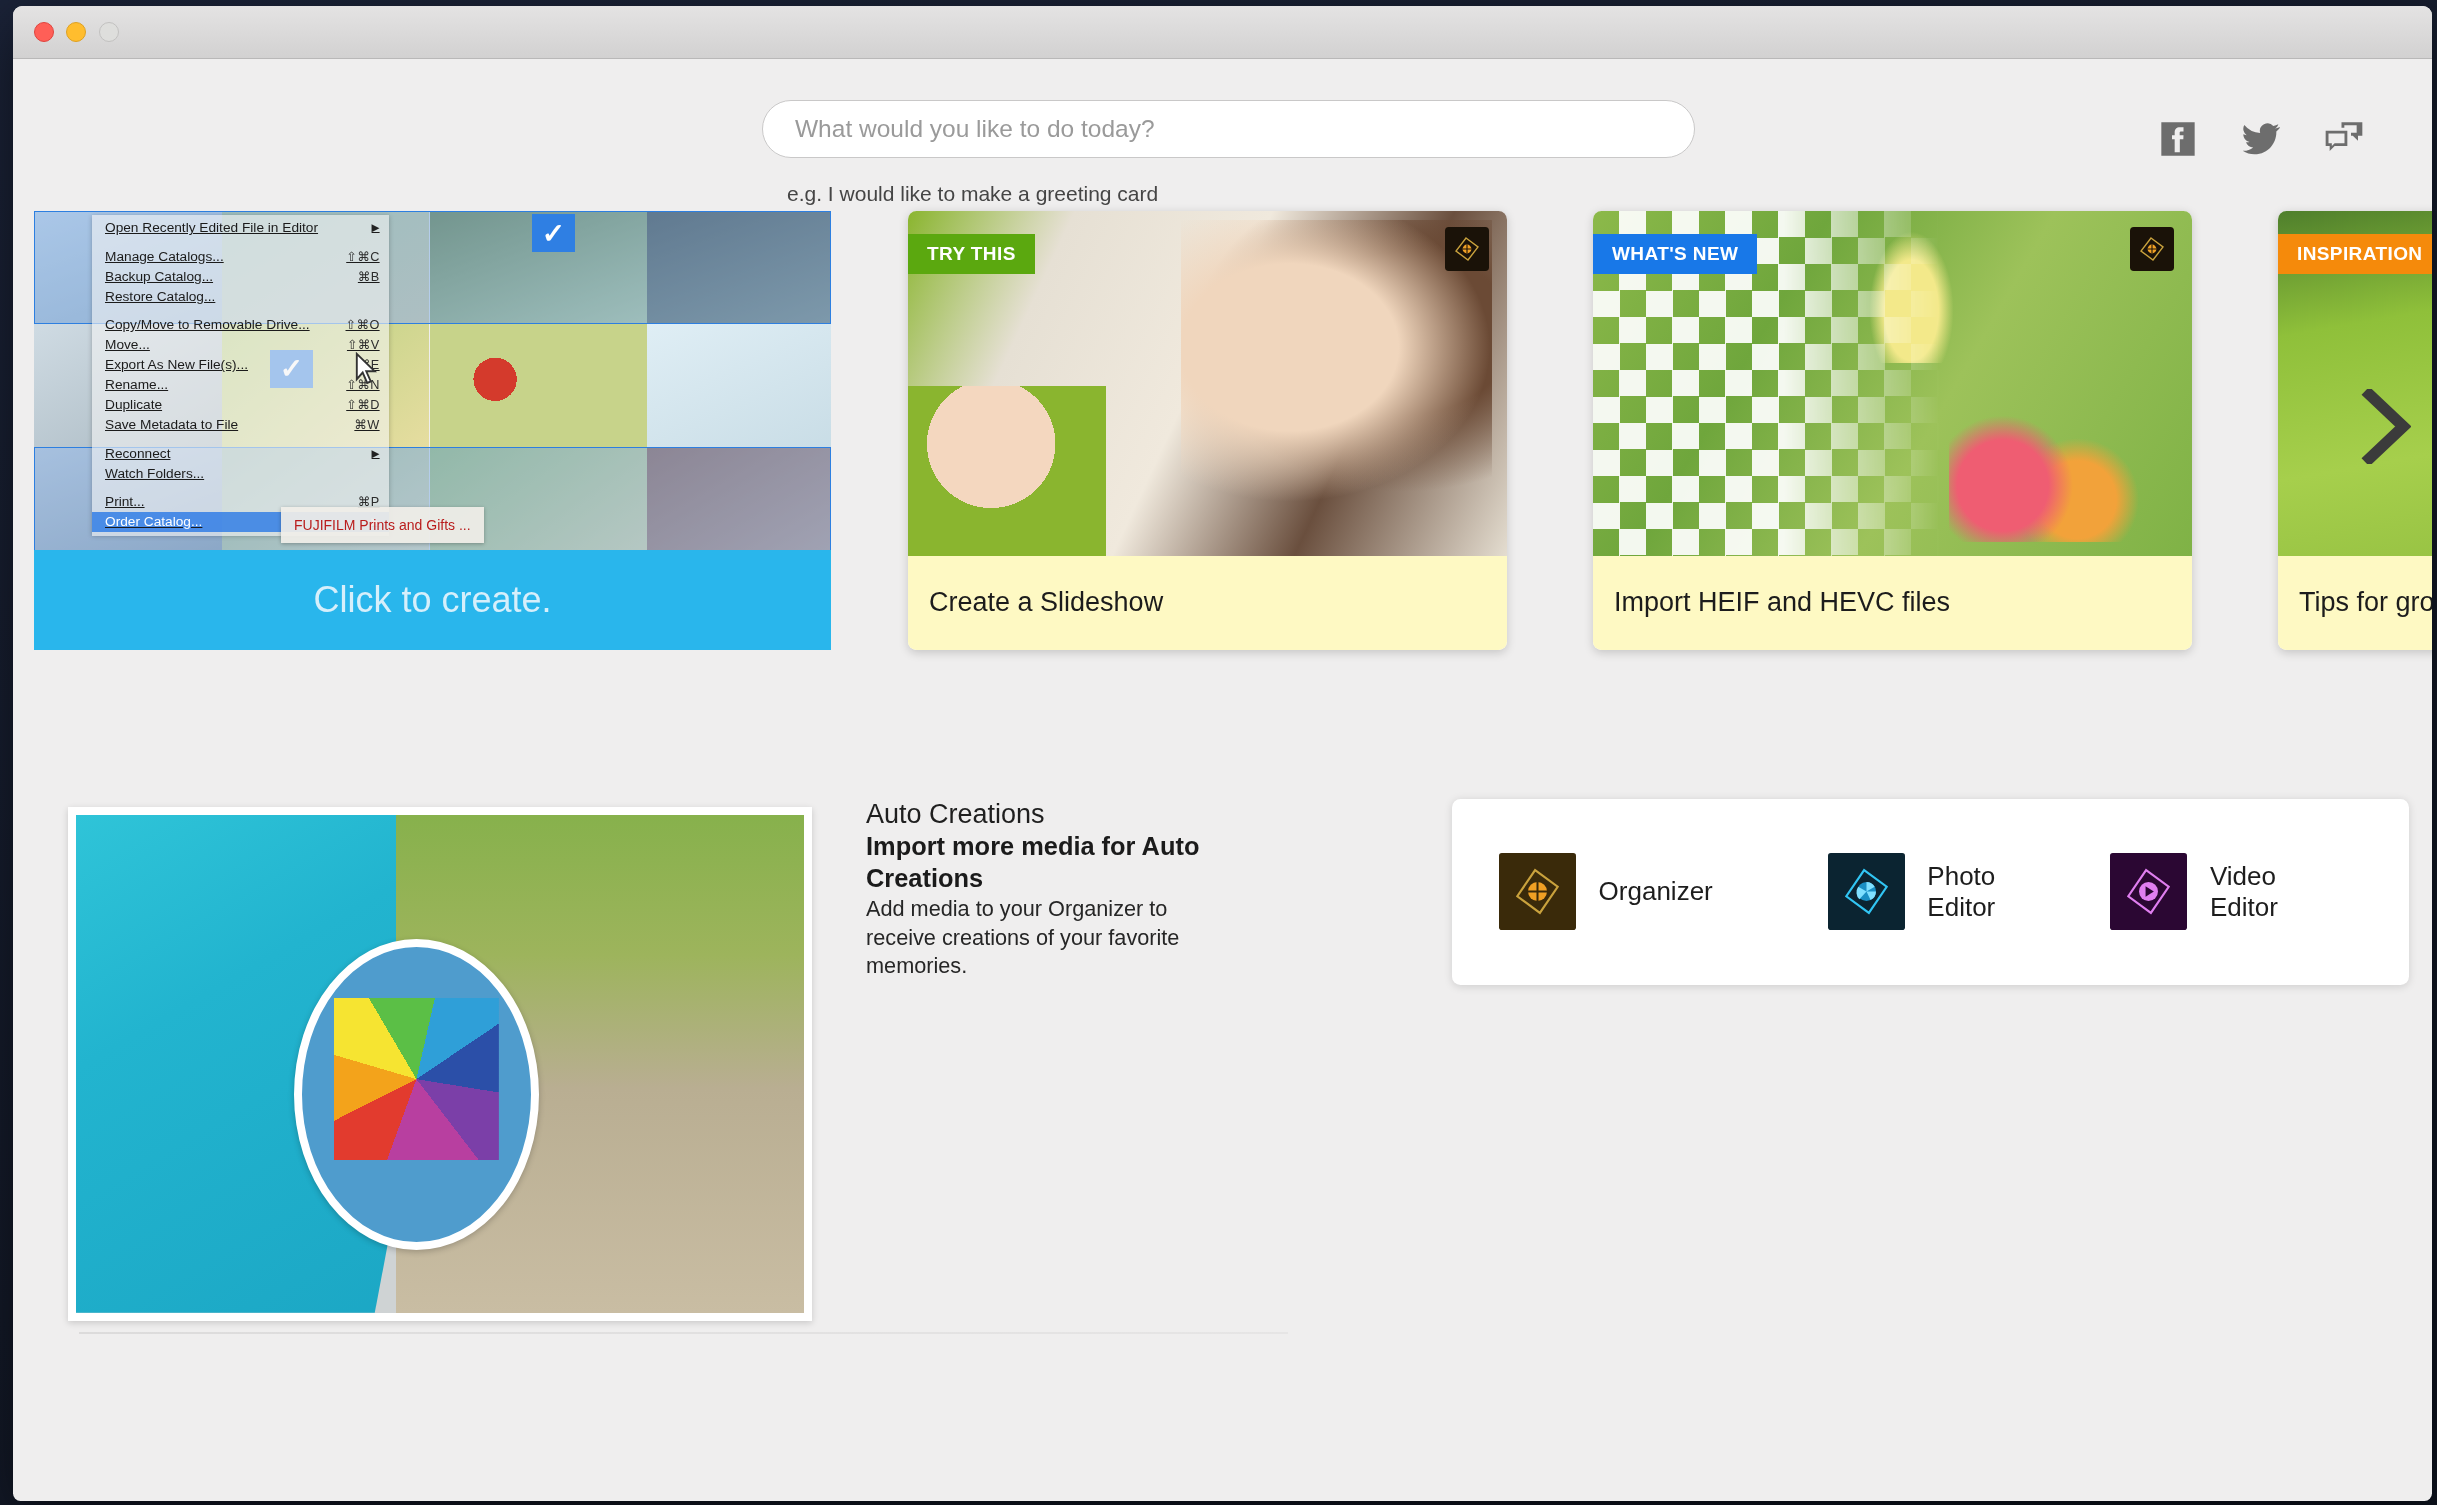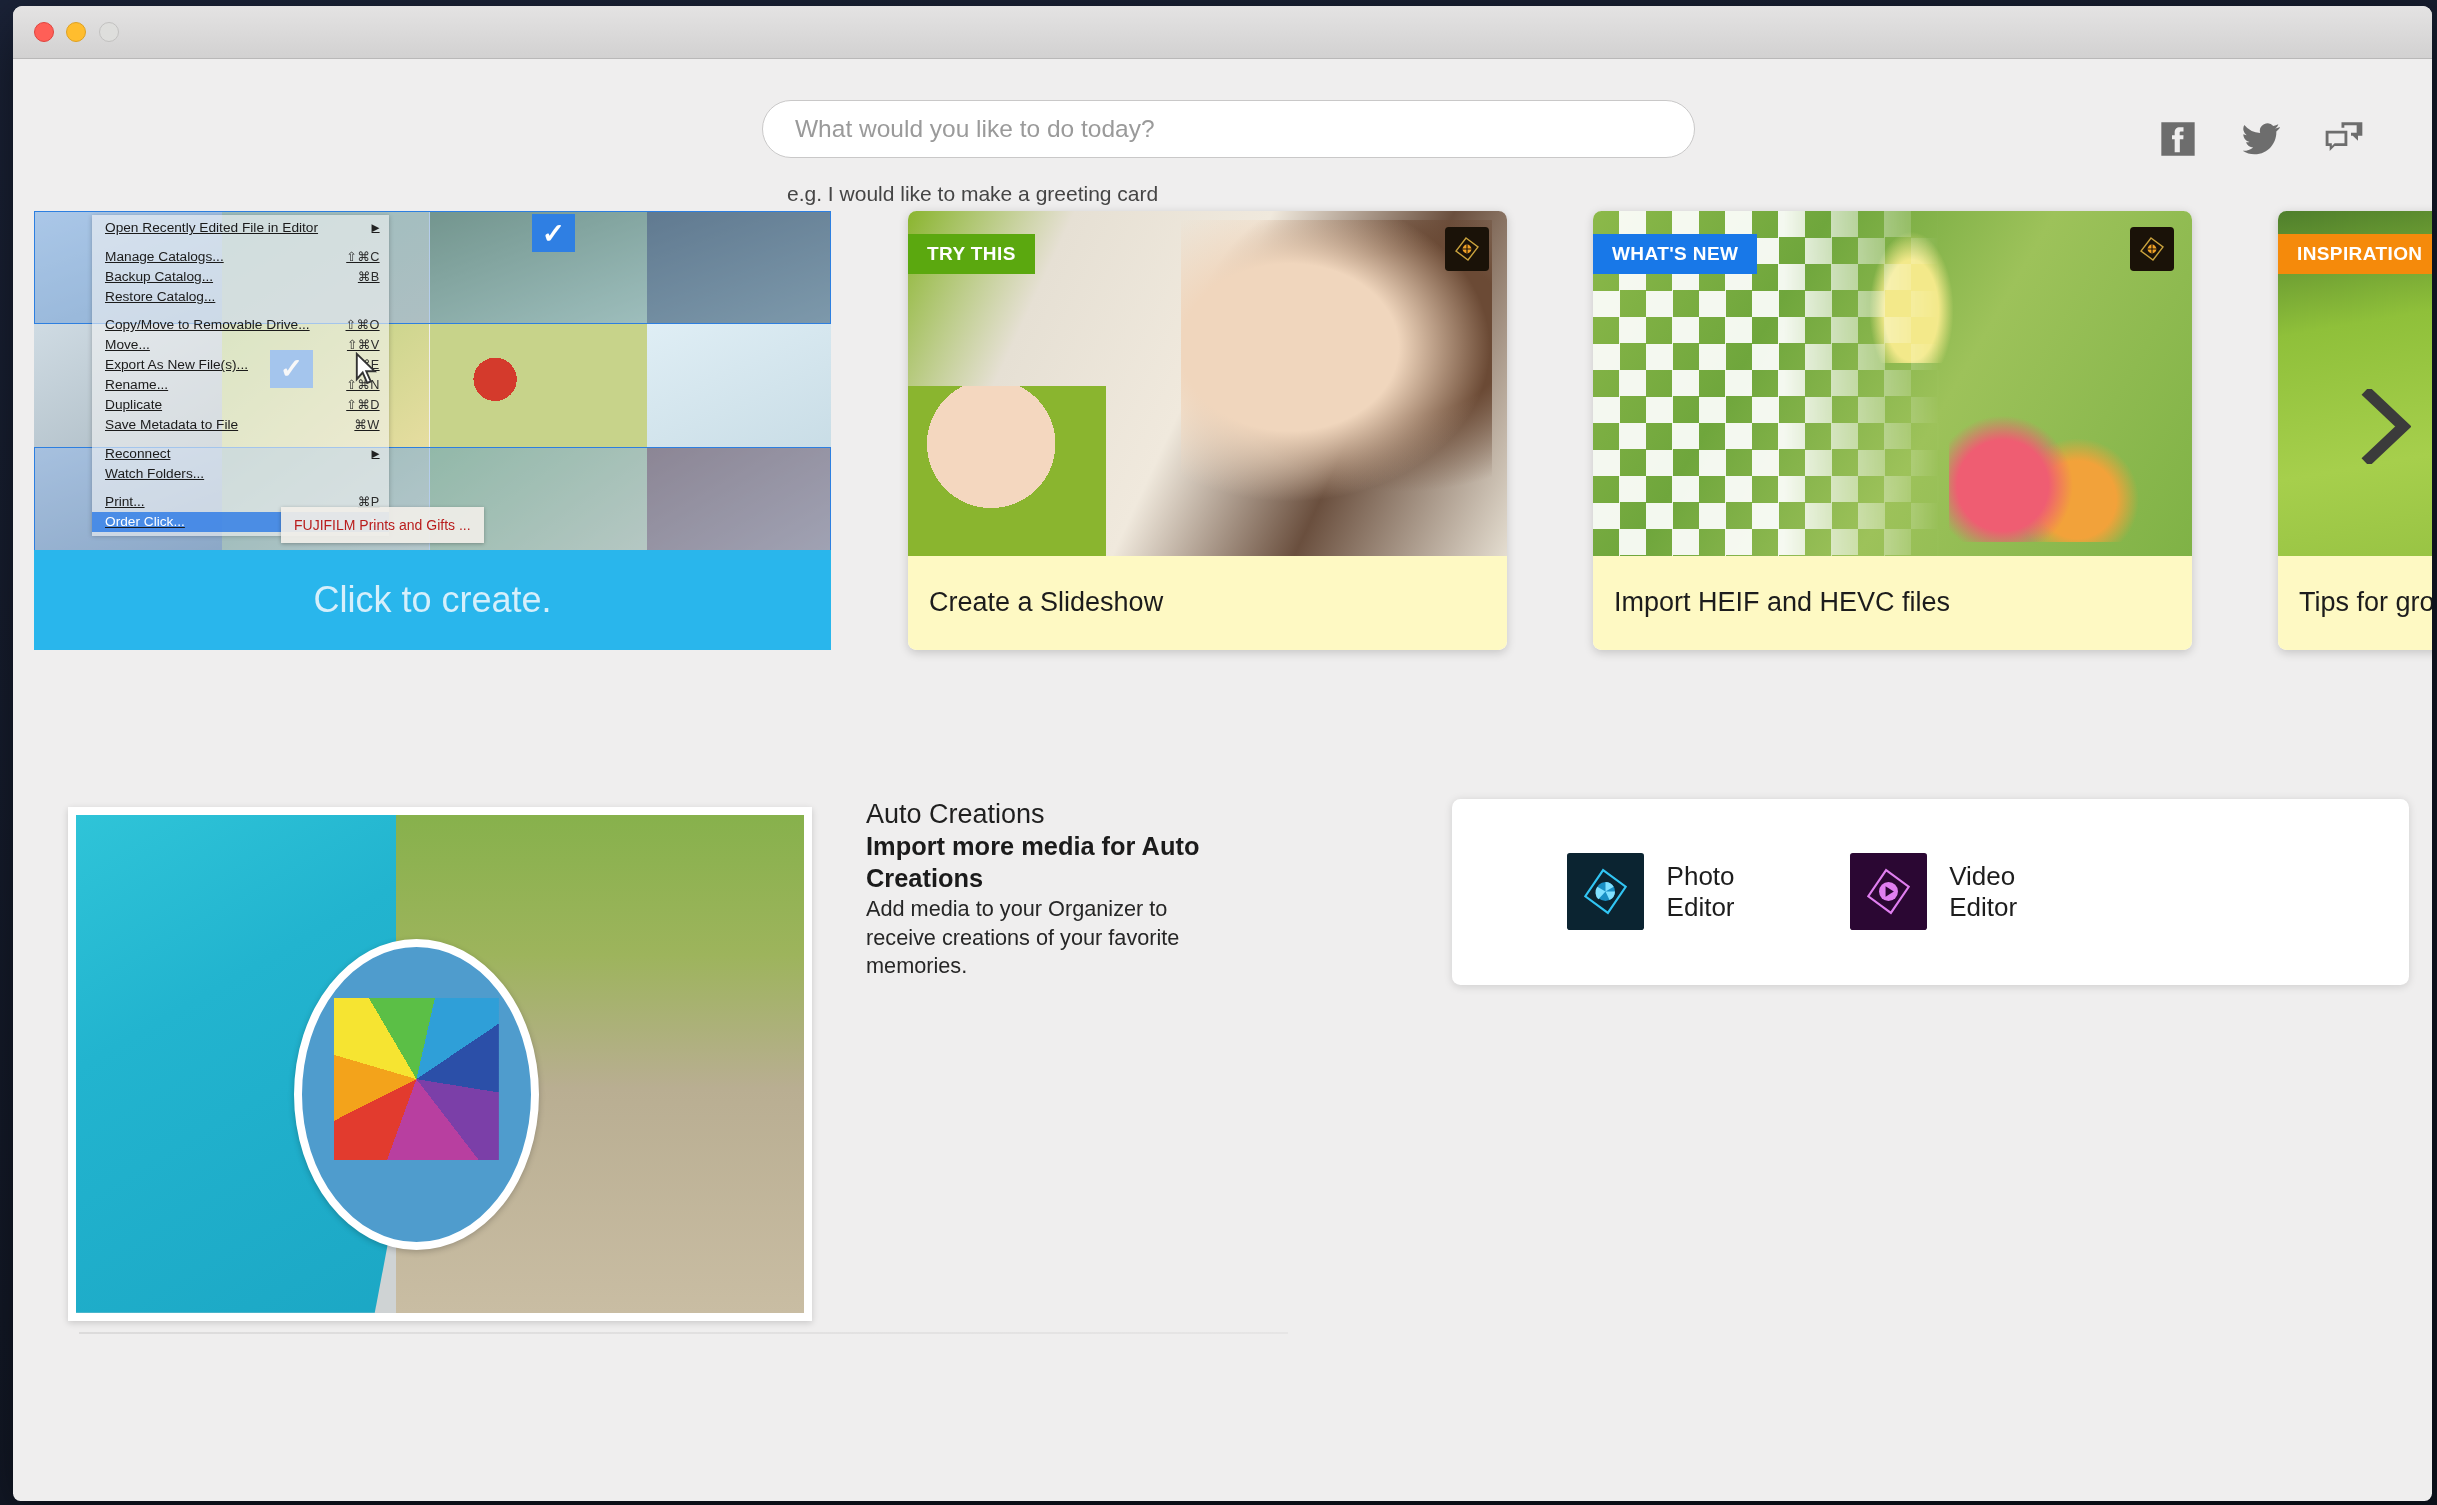--- a/index.html
+++ b/index.html
@@ -362,21 +362,21 @@
             </div>
             <div class="mi">
               <span class="lbl">Watch Folders...</span>
             </div>
             <div class="msep"></div>
             <div class="mi">
               <span class="lbl">Print...</span>
               <span class="sc">⌘P</span>
             </div>
             <div class="mi sel">
-              <span class="lbl">Order Click...</span>
+              <span class="lbl">Order Catalog...</span>
               <span class="arrow">▶</span>
             </div>
           </div>
 
         <div id="fuji-sub">FUJIFILM Prints and Gifts ...</div>
 
         <svg id="cursor" viewBox="0 0 12 18">
           <path d="M1 1l9.5 9.2H6l2.4 5.4-1.9.8-2.4-5.5L1 14.4z" fill="#fff" stroke="#333" stroke-width="1"></path>
         </svg>
       </div>
@@ -443,20 +443,30 @@
 
     <div id="auto-text">
       <div id="auto-h1">Auto Creations</div>
       <div id="auto-h2">Import more media for Auto Creations</div>
       <div id="auto-p">Add media to your Organizer to receive creations of your favorite memories.</div>
     </div>
 
     <div id="divider"></div>
 
     <div id="apps">
+      <div class="app" style="margin-left:47px">
+        <div class="app-ico org">
+          <svg viewBox="0 0 48 48" width="57" height="57">
+            <path d="M22 6L41 20 26 42 7 28z" fill="none" stroke="#c9a23d" stroke-width="1.8"></path>
+            <circle cx="24" cy="24" r="8" fill="#f0a024"></circle>
+            <path d="M24 16v16M16 24h16" stroke="#3a2a0a" stroke-width="1.7"></path>
+          </svg>
+        </div>
+        <div class="app-lbl">Organizer</div>
+      </div>
 
       <div class="app" style="margin-left:115px">
         <div class="app-ico pho">
           <svg viewBox="0 0 48 48" width="57" height="57">
             <path d="M22 6L41 20 26 42 7 28z" fill="none" stroke="#31c5f3" stroke-width="1.8"></path>
             <circle cx="24" cy="24" r="8" fill="#1a8fc4"></circle>
             <path d="M24 16a8 8 0 0 1 6.9 4L24 24zM32 24a8 8 0 0 1-4.6 7.2L24 24zM18 30.5A8 8 0 0 1 17.1 20L24 24z" fill="#7fe0ff"></path>
           </svg>
         </div>
         <div class="app-lbl">

